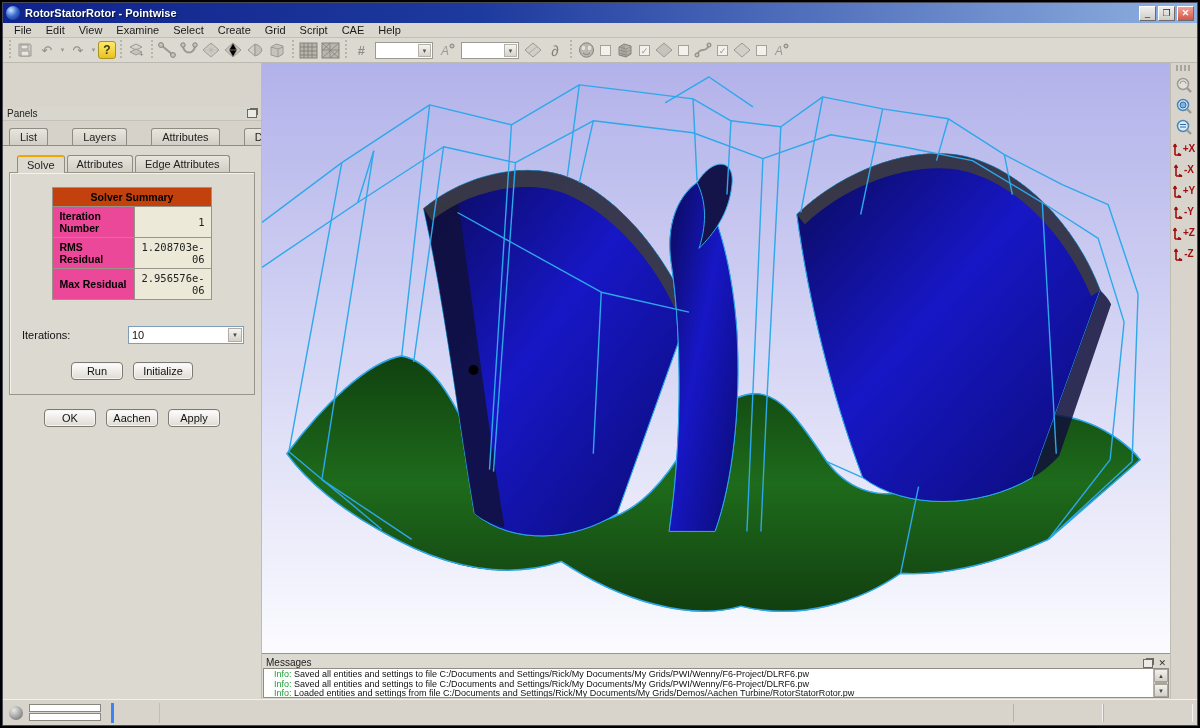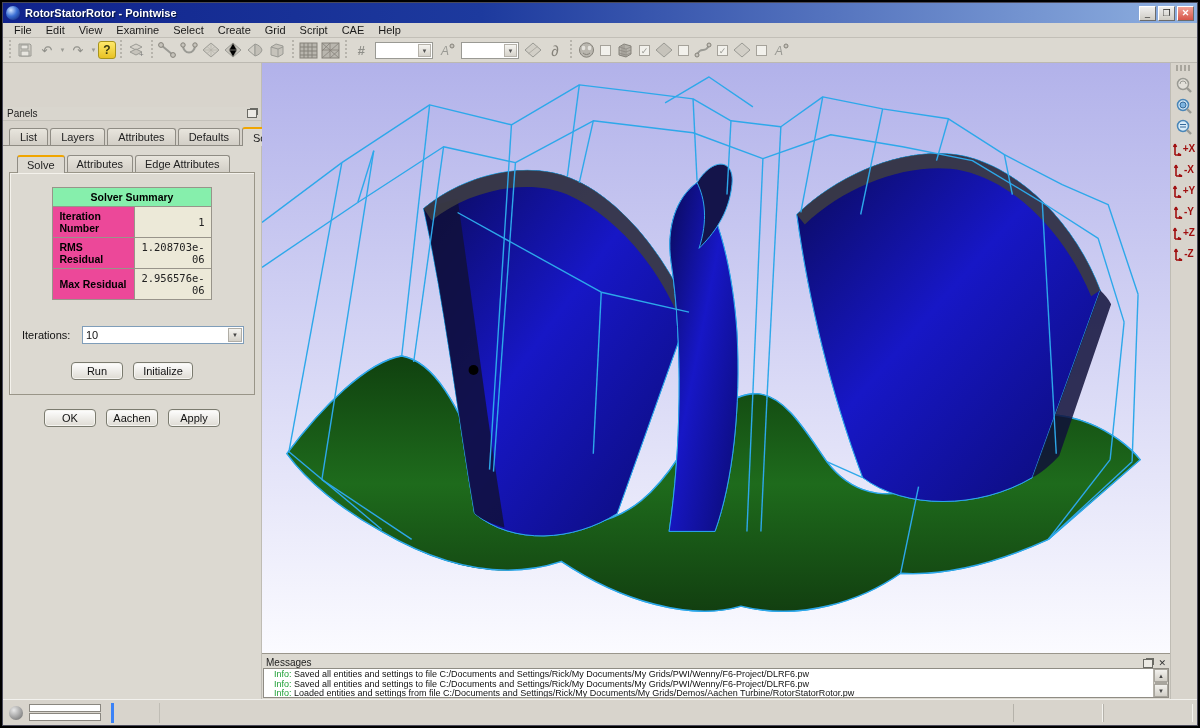--- a/index.html
+++ b/index.html
@@ -52,43 +52,43 @@
   
   .main { flex:1 1 auto; display:flex; min-height:0; }
 
   
   .left-panel { width:258px; flex:0 0 auto; background:#d6d2ca; display:flex; flex-direction:column;margin-top:44px; }
   .panel-header { height:14px; background:#d9d6ce; border-bottom:1px solid #c4c1b9;
     display:flex; align-items:center; padding:0 4px; }
   .panel-header-title { font-size:10px; color:#222; flex:1; }
   .float-icon { width:10px; height:9px; border:1px solid #6a6a64; background:#eceae4;
     box-shadow:2px -2px 0 -1px #6a6a64; }
-  .tabstrip { display:flex; align-items:flex-end; padding:6px 6px 0 6px; height:24px; }
+  .tabstrip { display:flex; align-items:flex-end; padding:6px 6px 0 6px; height:24px;gap:22px; }
   .tab { font-size:11px; color:#222; background:linear-gradient(#e8e5dd,#d2cec6);
     border:1px solid #8f8c84; border-bottom:none; border-radius:3px 3px 0 0;
     padding:2px 10px 2px 10px; margin-right:2px; }
   .tab.active { background:#dcd9d1; border-top:2px solid #f0a500; padding-top:3px;
     position:relative; top:1px; font-weight:normal; }
   .panel-body { flex:1; border-top:1px solid #8f8c84; background:#dcd9d1; padding:8px 6px 0 6px; }
   .subtabstrip { display:flex; align-items:flex-end; padding-left:8px; }
   .subtab { font-size:11px; color:#222; background:linear-gradient(#e8e5dd,#d2cec6);
     border:1px solid #8f8c84; border-bottom:none; border-radius:3px 3px 0 0;
     padding:2px 9px; margin-right:2px; }
   .subtab.active { background:#dcd9d1; border-top:2px solid #f0a500; position:relative; top:1px; }
   .groupbox { border:1px solid #999588; box-shadow:inset 1px 1px 0 #f4f2ec;
     background:#dcd9d1; padding:10px 10px 14px 10px; min-height:178px; }
 
   table.solver { border-collapse:collapse; margin:4px auto 0 auto; }
   table.solver th, table.solver td { border:1px solid #98948a; font-size:10.5px; padding:3px 6px; }
-  table.solver th { background:#86efac; font-weight:bold; text-align:center; }
+  table.solver th { background:#c2410c; font-weight:bold; text-align:center; }
   td.lbl { background:#ec4899; font-weight:bold; text-align:left; width:82px; }
   td.val { background:#ece9d8; font-family:"DejaVu Sans Mono", monospace; font-size:9.5px;
     text-align:right; width:68px; color:#222; }
 
-  .iter-row { display:flex; align-items:center; margin:26px 0 0 2px; }
+  .iter-row { display:flex; align-items:center; margin:26px 0 0 2px;gap:46px; }
   .iter-label { font-size:11px; color:#111; width:52px; }
   .combo { flex:1; height:18px; background:#fff; border:1px solid #7f9db9;
     display:flex; align-items:center; margin-left:8px; }
   .combo .cval { flex:1; font-size:11px; padding-left:3px; color:#111; }
   .combo .arrow { width:14px; height:14px; margin-right:1px; background:linear-gradient(#f4f3ef,#d4d1c9);
     border:1px solid #b0ada5; text-align:center; font-size:6px; line-height:13px; color:#444; }
 
   .runinit-row { display:flex; justify-content:center; gap:10px; margin-top:18px; }
   .btn { font-size:11px; color:#111; padding:2px 0; width:52px; text-align:center;
     background:linear-gradient(#fefefe,#dedbd3); border:1px solid #7b7b6f; border-radius:4px;

